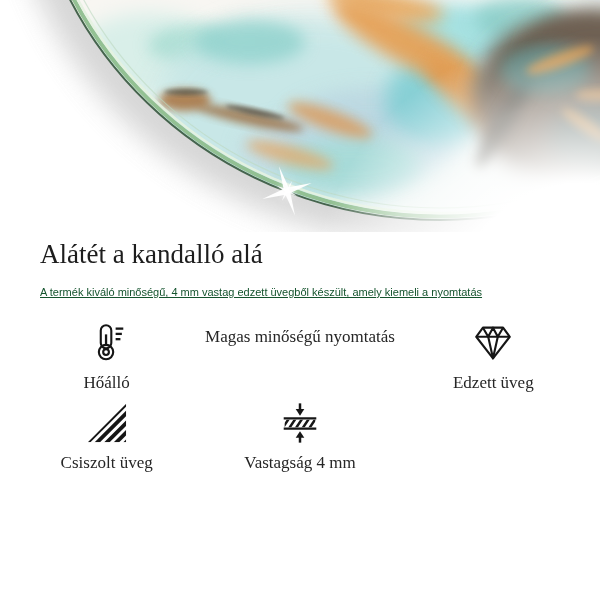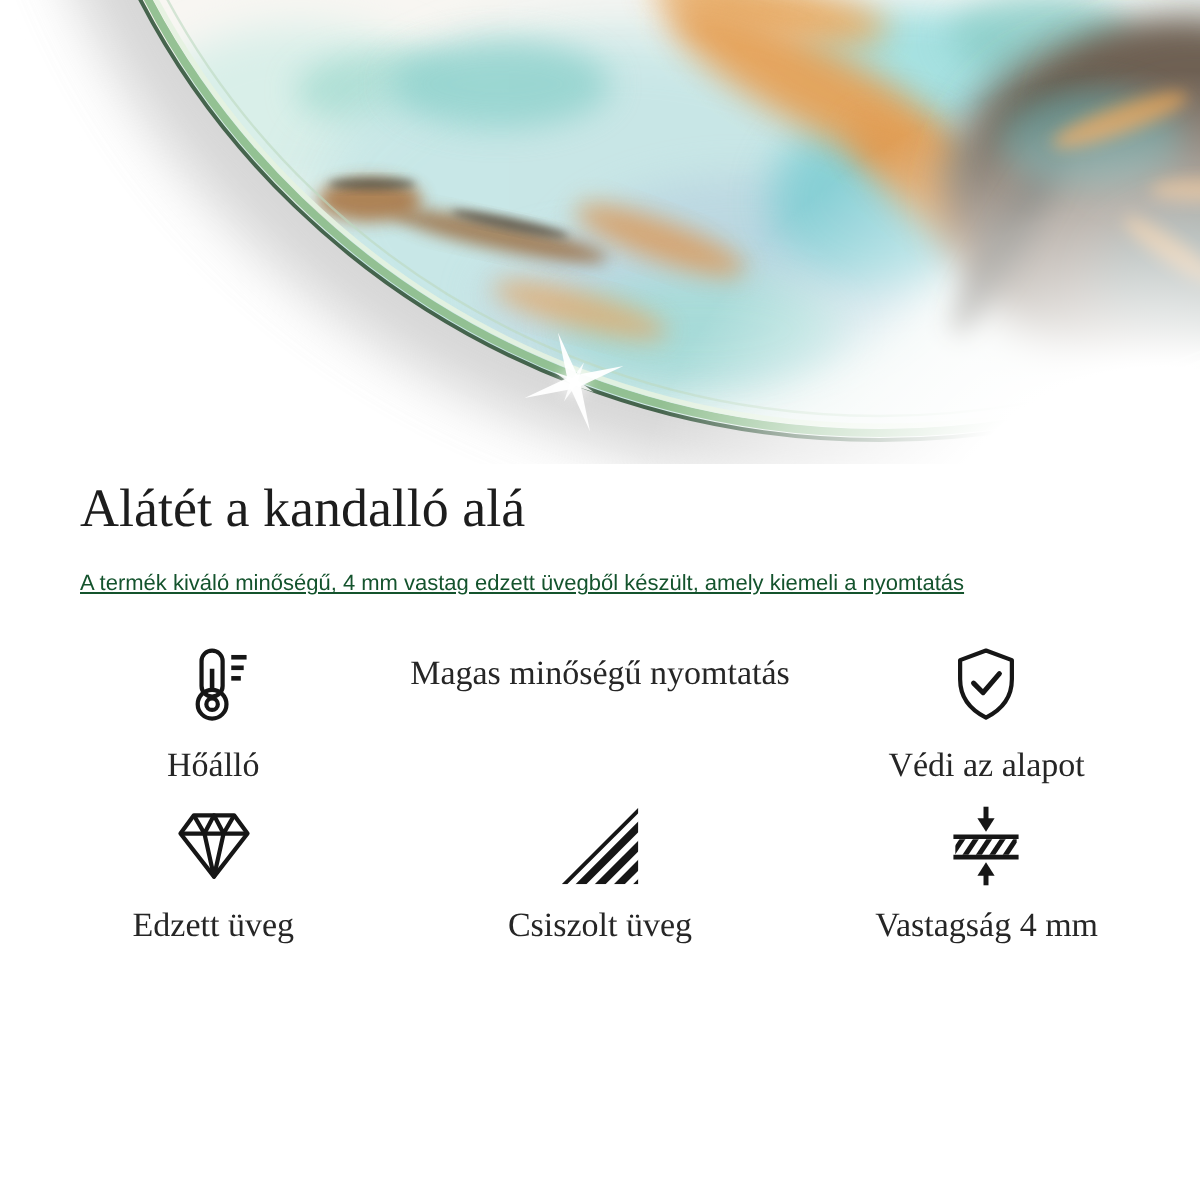--- a/index.html
+++ b/index.html
@@ -145,29 +145,20 @@
         <line x1="33" y1="20" x2="38" y2="20" stroke-width="2.4"></line>
       </svg>
     </div>
     <div class="feature-label">Hőálló</div>
   </div>
 
   <div class="feature">
     <div class="feature-label">Magas minőségű nyomtatás</div>
   </div>
 
-  <div class="feature">
-    <div class="icon-box">
-      <svg width="46" height="46" viewBox="0 0 48 48" class="ic" stroke-linejoin="round">
-        <path d="M24 5.5 L37.5 10.5 V20.5 C37.5 30 32 36.5 24 40.5 C16 36.5 10.5 30 10.5 20.5 V10.5 Z"></path>
-        <path d="M17.5 22.5 L22.5 27.5 L31 17.5" stroke-width="2.6" stroke-linecap="round"></path>
-      </svg>
-    </div>
-    <div class="feature-label">Védi az alapot</div>
-  </div>
 
   <div class="feature">
     <div class="icon-box">
       <svg width="46" height="46" viewBox="0 0 48 48" class="ic" stroke-width="2" stroke-linejoin="round">
         <path d="M13.5 8 L34.5 8 L41.5 17.5 L24 40 L6.5 17.5 Z"></path>
         <path d="M6.5 17.5 L41.5 17.5"></path>
         <path d="M13.5 8 L19 17.5 L24 8 L29 17.5 L34.5 8"></path>
         <path d="M19 17.5 L24 40 L29 17.5"></path>
       </svg>
     </div>

